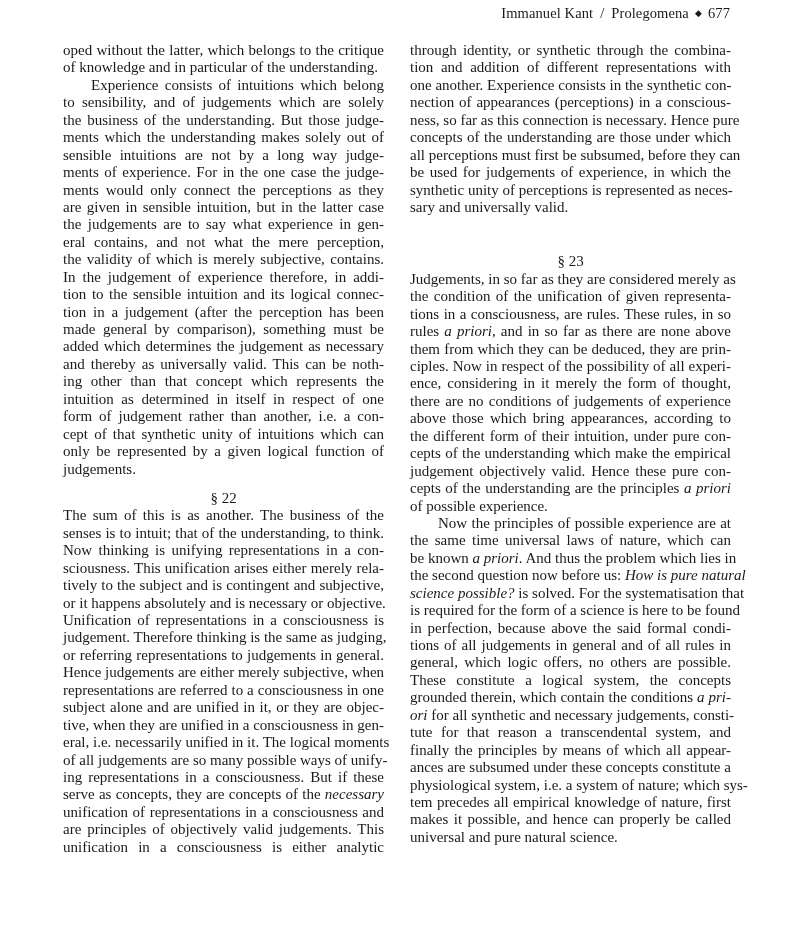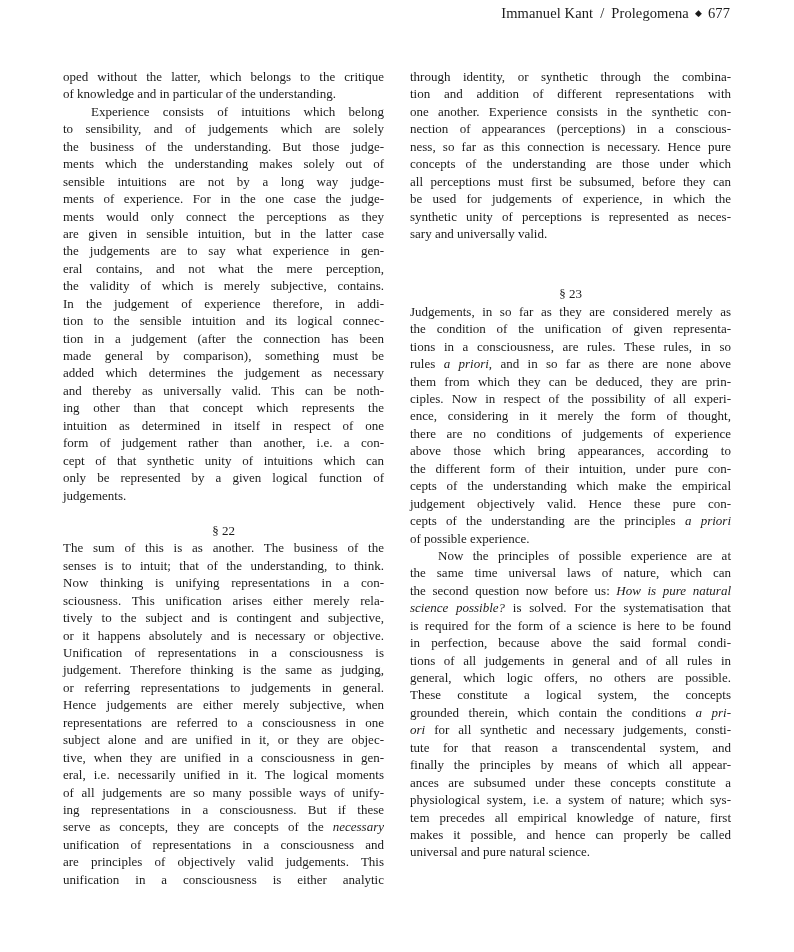--- a/index.html
+++ b/index.html
@@ -1,27 +1,27 @@
 <!DOCTYPE html>
 <html><head>
 <meta charset="utf-8">
 <style>
   html, body { margin: 0; padding: 0; background: #ffffff; }
   body { width: 794px; height: 952px; position: relative; overflow: hidden;
          font-family: "Liberation Serif", "DejaVu Serif", serif; color: #1a1a1a; }
   .header { position: absolute; top: 5px; right: 64px; font-size: 14.5px; letter-spacing: 0.1px; }
   .header .sep { padding: 0 7px; }
   .header .diamond { font-size: 9px; padding: 0 6px; position: relative; top: -2px; }
-  .col { position: absolute; top: 68px; font-size: 13px; line-height: 17.45px; }
+  .col { position: absolute; top: 42px; font-size: 15px; line-height: 17.45px; }
   .col.left { left: 63px; width: 321px; }
   .col.right { left: 410px; width: 321px; }
   .line { display: block; text-align: justify; text-align-last: justify; white-space: nowrap; height: 17.45px; overflow: visible; }
   .line.last { text-align-last: left; }
   .line.indent { padding-left: 28px; }
-  .heading { display: block; text-align: center; height: 17.45px; margin-top: 18px; margin-bottom: 0; }
+  .heading { display: block; text-align: center; height: 17.45px; margin-top: 12px; margin-bottom: 0; }
   .gap { display: block; height: 25px; }
   i { font-style: italic; }
 </style>
 </head>
 <body>
 
 <div class="header">
   <span>Immanuel Kant</span><span class="sep">/</span><span>Prolegomena</span><span class="diamond">◆</span><span>677</span>
 </div>
 
@@ -37,21 +37,21 @@
     <span class="line">ments which the understanding makes solely out of</span>
     <span class="line">sensible intuitions are not by a long way judge-</span>
     <span class="line">ments of experience. For in the one case the judge-</span>
     <span class="line">ments would only connect the perceptions as they</span>
     <span class="line">are given in sensible intuition, but in the latter case</span>
     <span class="line">the judgements are to say what experience in gen-</span>
     <span class="line">eral contains, and not what the mere perception,</span>
     <span class="line">the validity of which is merely subjective, contains.</span>
     <span class="line">In the judgement of experience therefore, in addi-</span>
     <span class="line">tion to the sensible intuition and its logical connec-</span>
-    <span class="line">tion in a judgement (after the connection has been</span>
+    <span class="line">tion in a judgement (after the perception has been</span>
     <span class="line">made general by comparison), something must be</span>
     <span class="line">added which determines the judgement as necessary</span>
     <span class="line">and thereby as universally valid. This can be noth-</span>
     <span class="line">ing other than that concept which represents the</span>
     <span class="line">intuition as determined in itself in respect of one</span>
     <span class="line">form of judgement rather than another, i.e. a con-</span>
     <span class="line">cept of that synthetic unity of intuitions which can</span>
     <span class="line">only be represented by a given logical function of</span>
     <span class="line last">judgements.</span>
   </div>
@@ -107,20 +107,21 @@
     <span class="line">above those which bring appearances, according to</span>
     <span class="line">the different form of their intuition, under pure con-</span>
     <span class="line">cepts of the understanding which make the empirical</span>
     <span class="line">judgement objectively valid. Hence these pure con-</span>
     <span class="line"><span>cepts of the understanding are the principles </span><i>a priori</i></span>
     <span class="line last">of possible experience.</span>
   </div>
   <div>
     <span class="line indent">Now the principles of possible experience are at</span>
     <span class="line">the same time universal laws of nature, which can</span>
+    <span class="line"><span>be known </span><i>a priori</i><span>. And thus the problem which lies in</span></span>
     <span class="line"><span>the second question now before us: </span><i>How is pure natural</i></span>
     <span class="line"><i>science possible?</i><span> is solved. For the systematisation that</span></span>
     <span class="line">is required for the form of a science is here to be found</span>
     <span class="line">in perfection, because above the said formal condi-</span>
     <span class="line">tions of all judgements in general and of all rules in</span>
     <span class="line">general, which logic offers, no others are possible.</span>
     <span class="line">These constitute a logical system, the concepts</span>
     <span class="line"><span>grounded therein, which contain the conditions </span><i>a pri-</i></span>
     <span class="line"><i>ori</i><span> for all synthetic and necessary judgements, consti-</span></span>
     <span class="line">tute for that reason a transcendental system, and</span>

